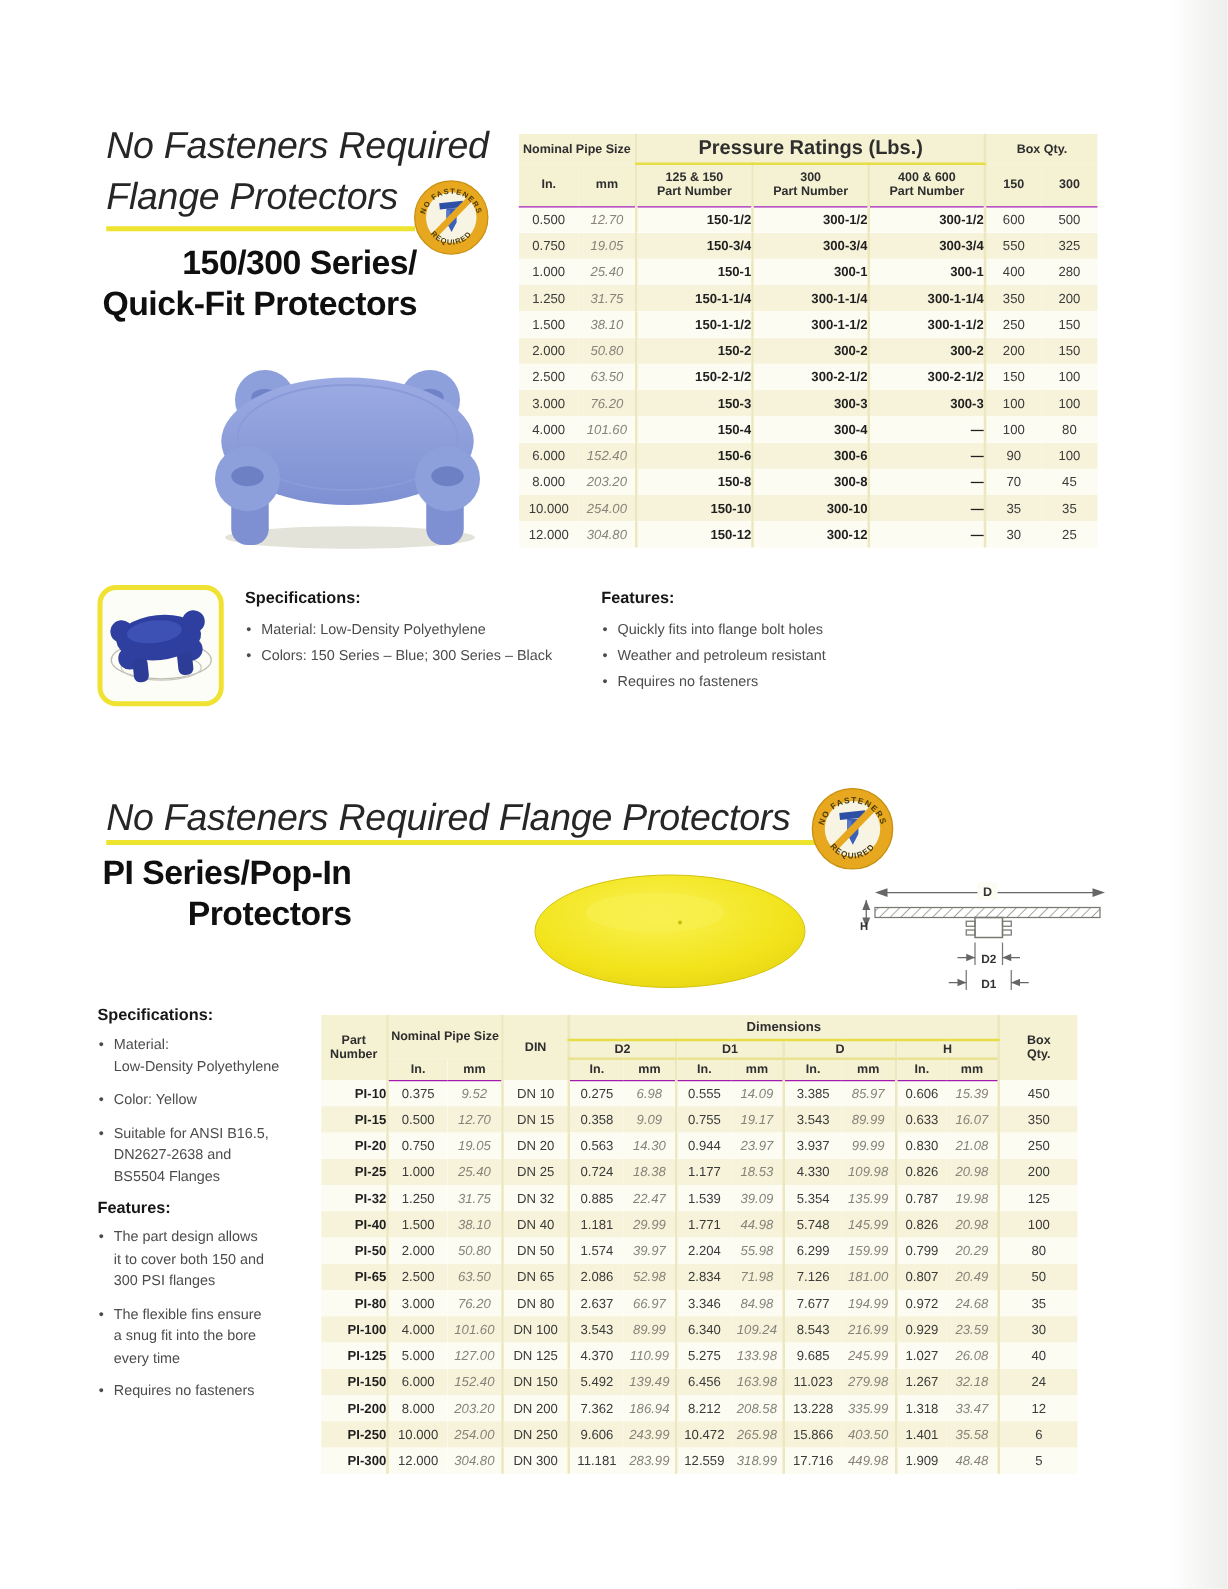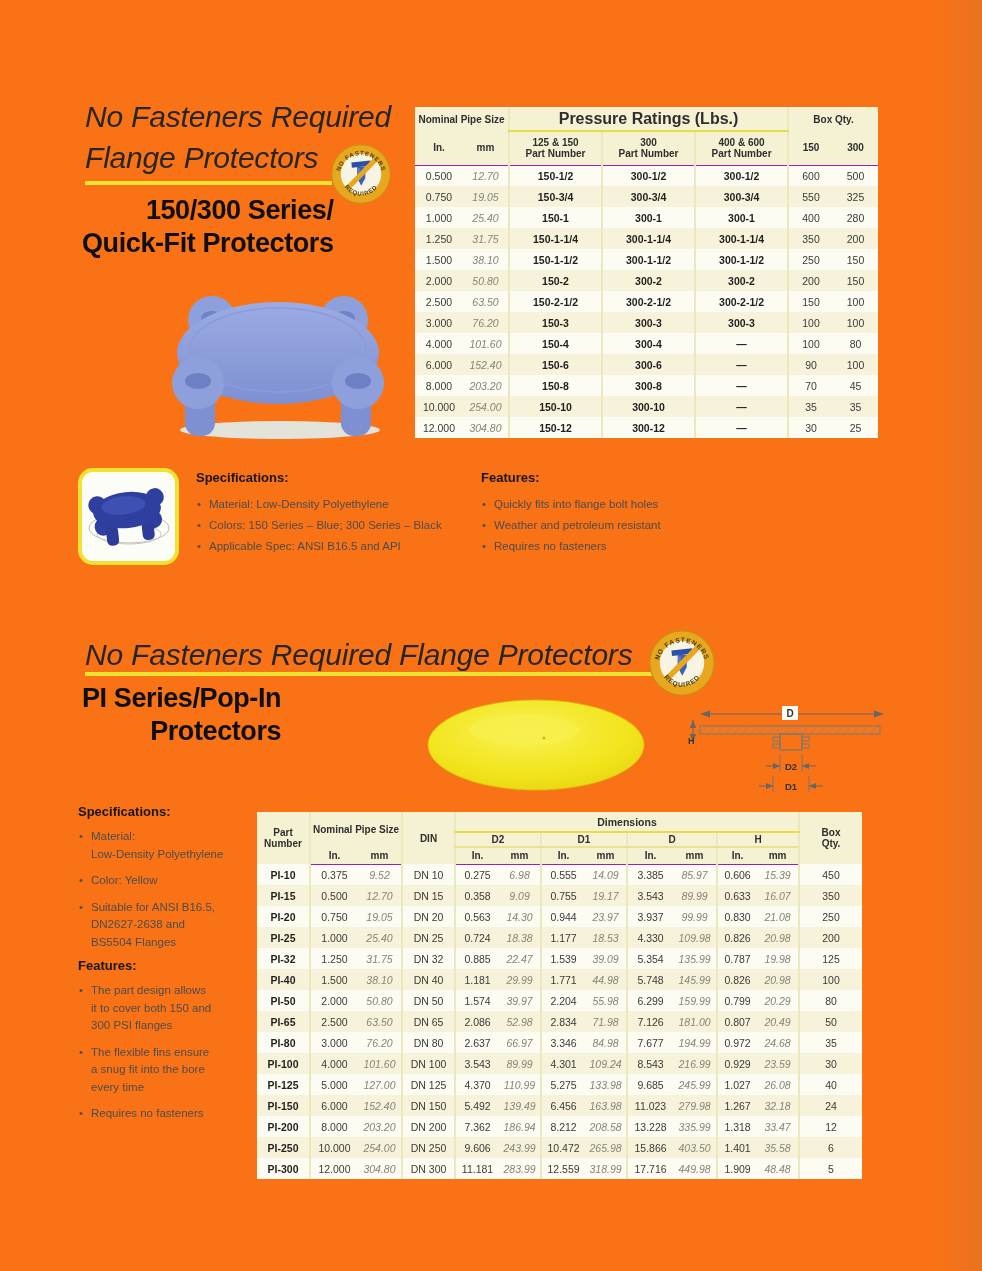--- a/index.html
+++ b/index.html
@@ -1,19 +1,19 @@
 <!DOCTYPE html>
 <html><head>
 <meta charset="utf-8">
 <style>
   * { margin:0; padding:0; box-sizing:border-box; }
   body { background:#e9e9e4; }
   #page {
     position:relative; width:982px; height:1271px;
-    background:#f97316; overflow:hidden;
+    background:#ffffff; overflow:hidden;
     font-family:"Liberation Sans", sans-serif;
   }
   .edge-shadow {
     position:absolute; right:0; top:0; width:46px; height:100%;
     background:linear-gradient(to right, rgba(110,110,100,0), rgba(110,110,100,0.12));
     pointer-events:none;
   }
 
   
   .sec-title {
@@ -41,21 +41,21 @@
   
   table { border-collapse:collapse; table-layout:fixed; position:absolute; }
   th, td { text-align:center; vertical-align:middle; overflow:hidden; }
   thead { background:#f5f1d3; }
   thead th { font-weight:bold; color:#2e2e2e; white-space:pre-line; font-size:10px; }
   tbody td { height:21px; font-size:10.5px; }
   tbody tr:nth-child(odd)  { background:#fdfcf2; }
   tbody tr:nth-child(even) { background:#f6f3da; }
   .c-in  { color:#3a3a3a; }
   .c-mm  { font-style:italic; color:#85837a; }
-  .c-part{ font-weight:bold; color:#1f1f1f; }
+  .c-part{ font-weight:bold; color:#1f1f1f;text-align:right; }
   .c-din { color:#3a3a3a; }
   .c-qty { color:#3a3a3a; }
   .sep   { border-left:2px solid #ece7bd; }
   .th-pressure { border-bottom:2px solid #e7dd45; font-size:16px; }
   .th-dims { border-bottom:2px solid #e7dd45; font-size:10.5px; }
   .th-pair { border-bottom:2px solid #e9e290; }
   thead tr.last-head th { border-bottom:1px solid #a21caf; }
   #table1 thead tr:first-child th { height:24px; }
   #table1 thead tr.last-head th { height:34px; }
   #table2 thead tr:nth-child(1) th { height:20px; }
@@ -290,21 +290,20 @@
         <ellipse cx="42" cy="33" rx="22" ry="9" fill="#3d51b5"></ellipse>
       </g>
     </svg>
   </div>
 
   <div class="block list-wide" style="left:196px; top:470px; width:285px;">
     <div class="block-title">Specifications:</div>
     <ul>
         <li>Material: Low-Density Polyethylene</li>
         <li>Colors: 150 Series – Blue; 300 Series – Black</li>
-        <li>Applicable Spec: ANSI B16.5 and API</li>
       </ul>
   </div>
 
   <div class="block list-wide" style="left:481px; top:470px; width:300px;">
     <div class="block-title">Features:</div>
     <ul>
         <li>Quickly fits into flange bolt holes</li>
         <li>Weather and petroleum resistant</li>
         <li>Requires no fasteners</li>
       </ul>
@@ -600,21 +599,21 @@
           <td class="c-mm">24.68</td>
           <td class="c-qty sep">35</td>
         </tr>
         <tr>
           <td class="c-part">PI-100</td>
           <td class="c-in sep">4.000</td>
           <td class="c-mm">101.60</td>
           <td class="c-din sep">DN 100</td>
           <td class="c-in sep">3.543</td>
           <td class="c-mm">89.99</td>
-          <td class="c-in sep">4.301</td>
+          <td class="c-in sep">6.340</td>
           <td class="c-mm">109.24</td>
           <td class="c-in sep">8.543</td>
           <td class="c-mm">216.99</td>
           <td class="c-in sep">0.929</td>
           <td class="c-mm">23.59</td>
           <td class="c-qty sep">30</td>
         </tr>
         <tr>
           <td class="c-part">PI-125</td>
           <td class="c-in sep">5.000</td>

